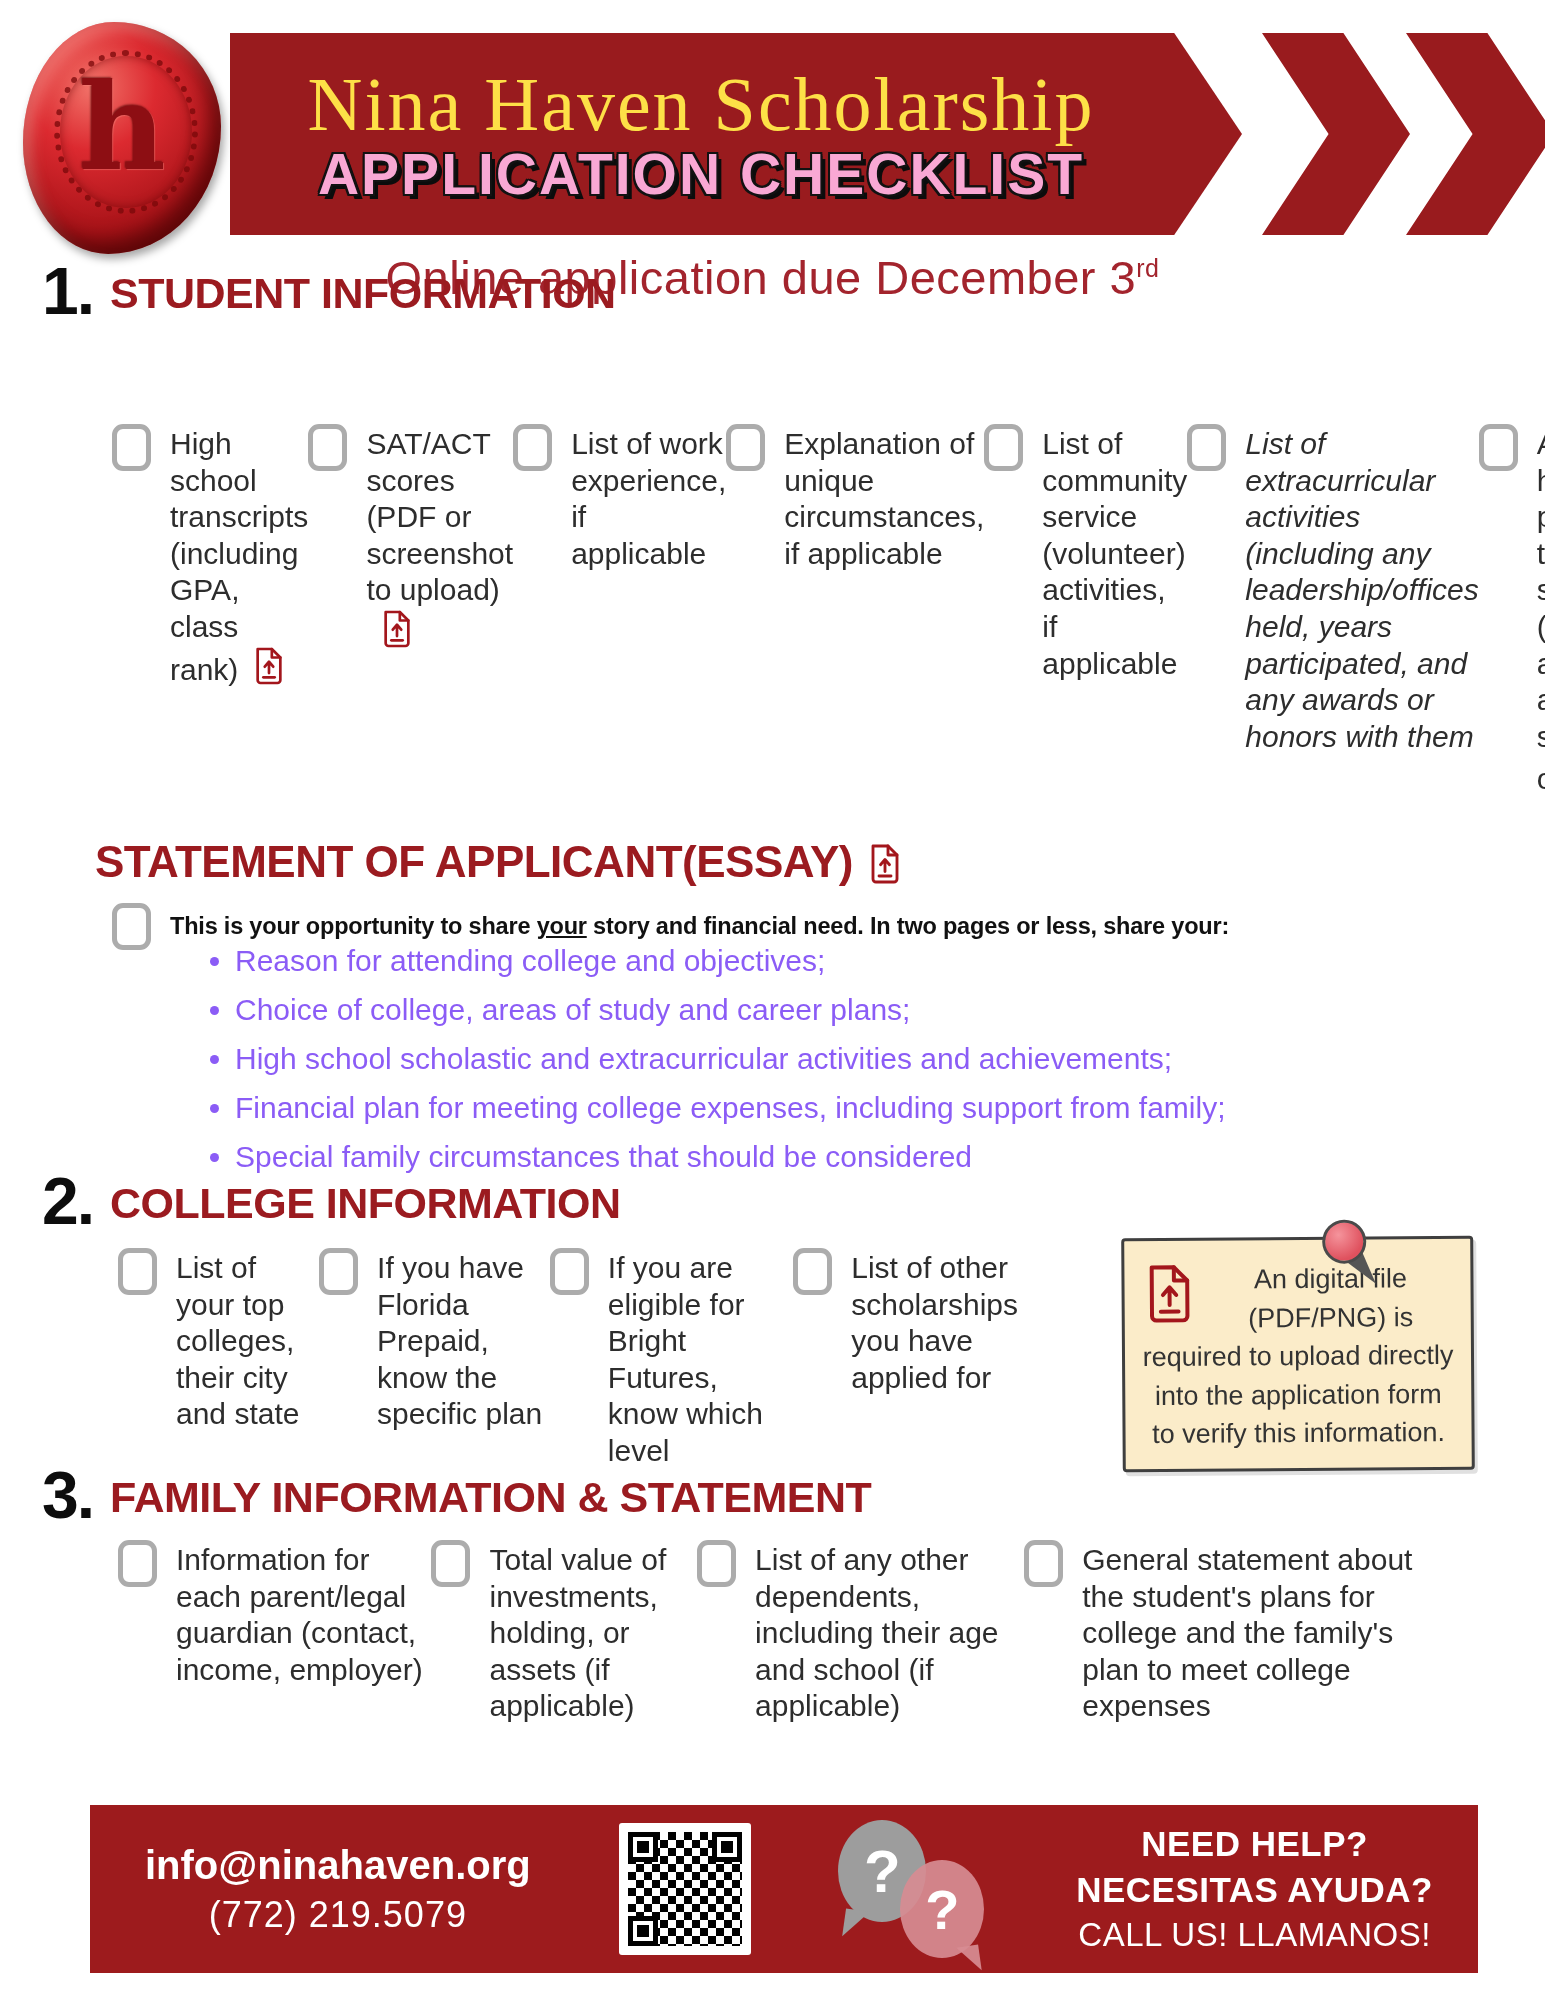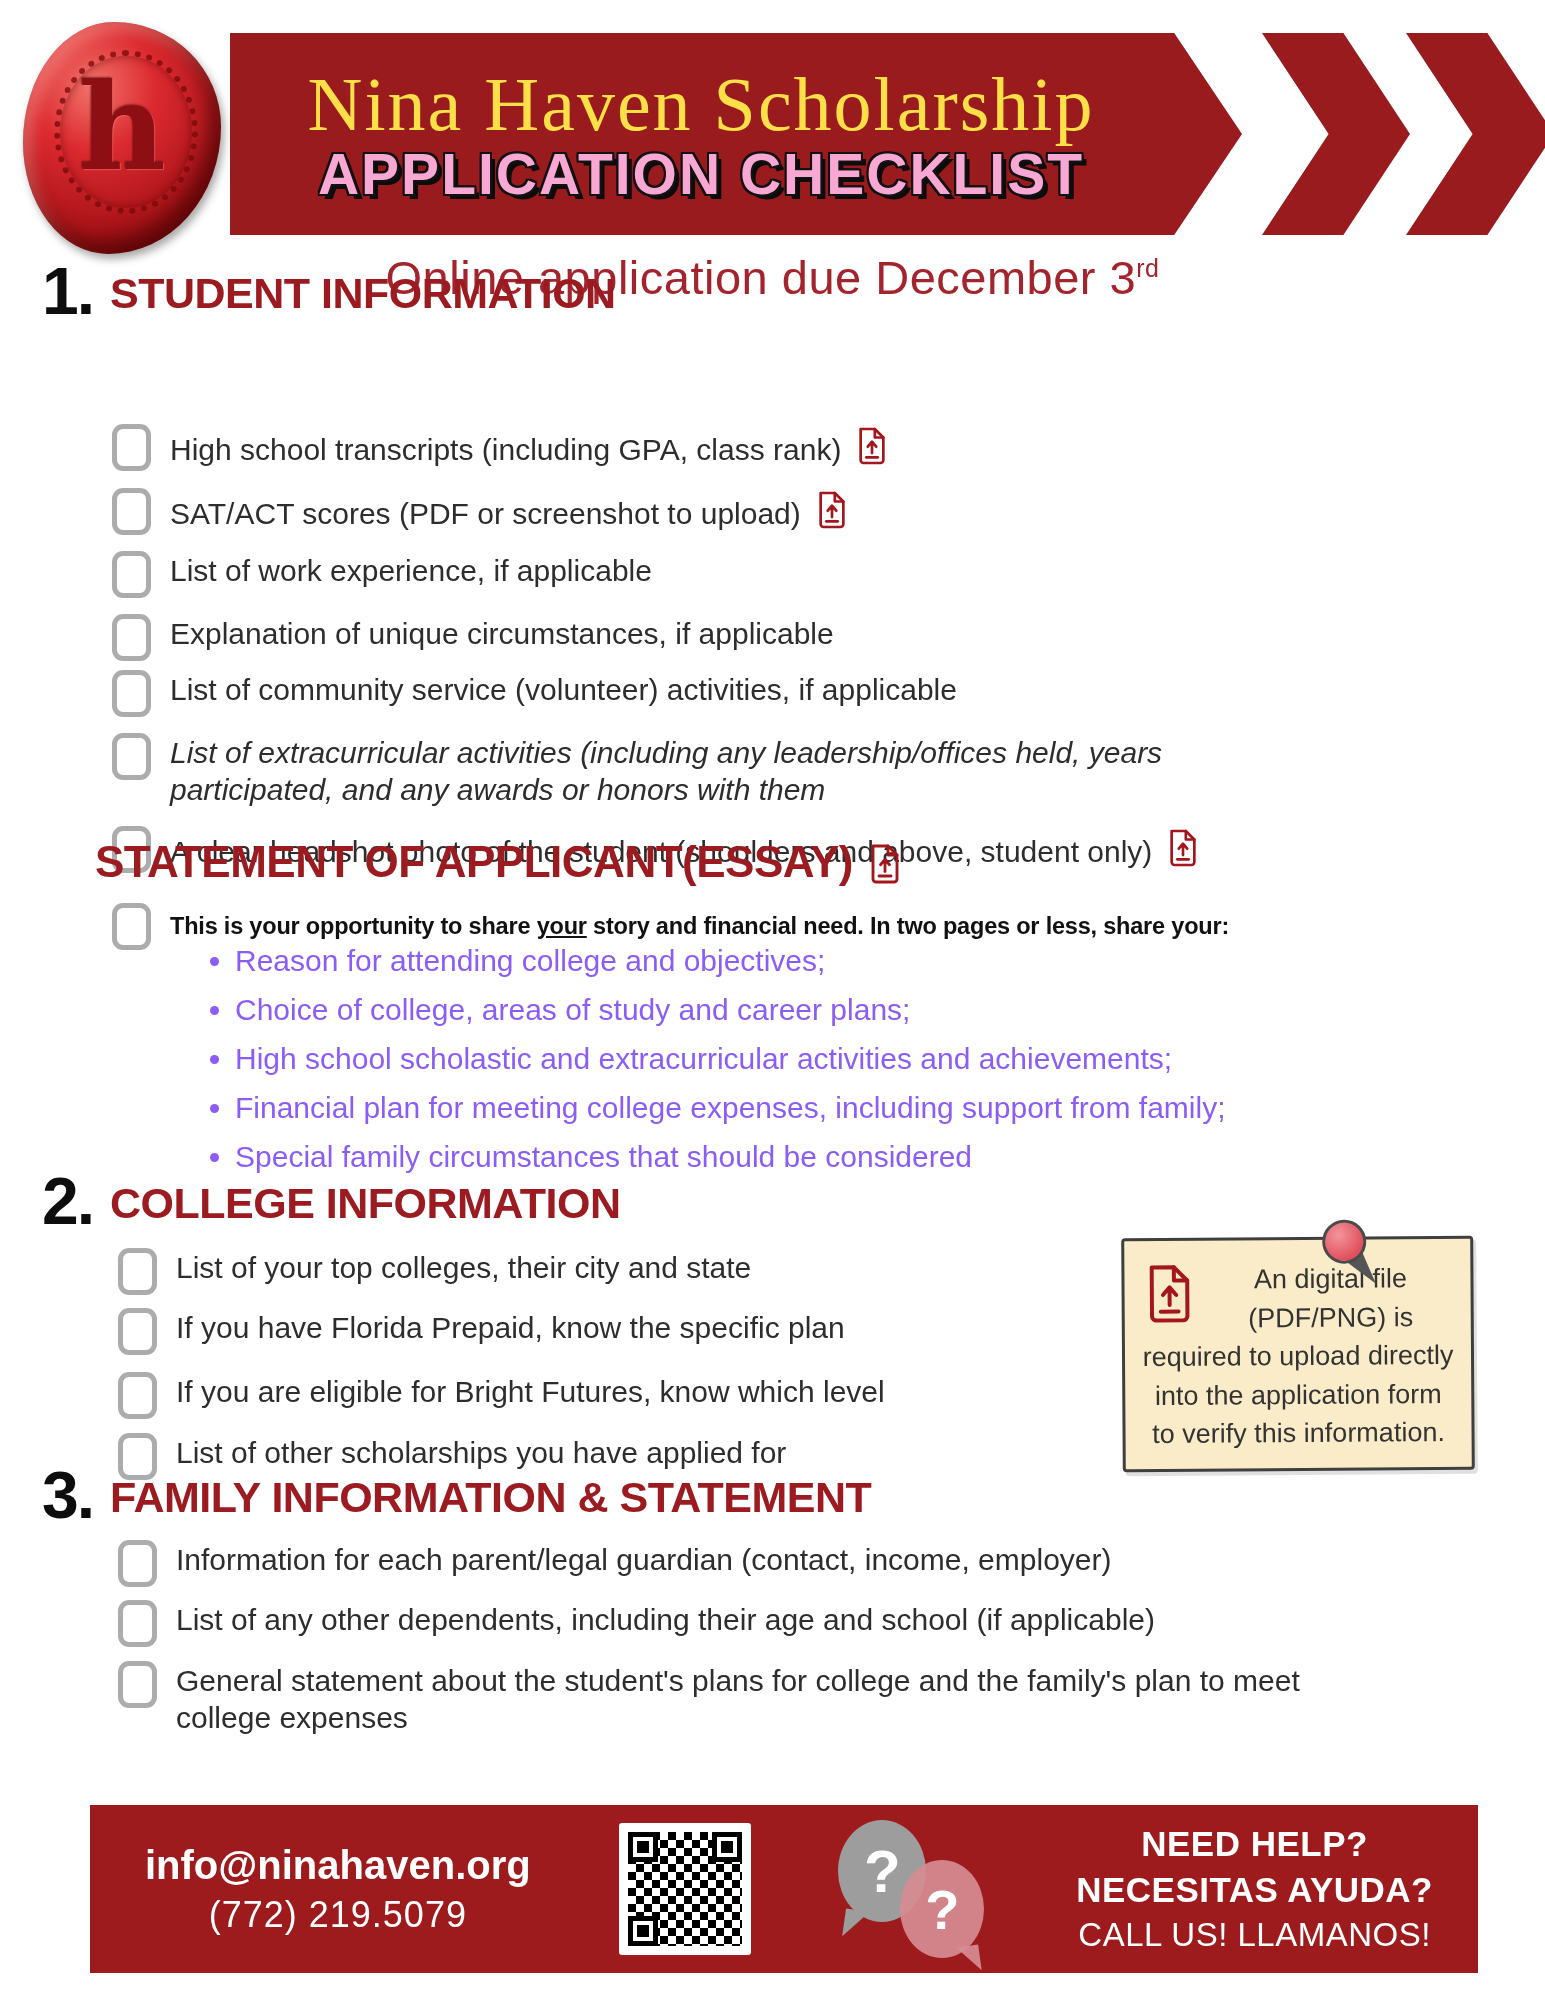--- a/index.html
+++ b/index.html
@@ -32,21 +32,21 @@
   .chev1{left:1262px;} .chev2{left:1406px;}
 
   .due-line{position:absolute;left:0;top:250px;width:1545px;text-align:center;
     font-size:47px;font-weight:300;color:#a3242d;letter-spacing:.5px;}
   .due-line sup{font-size:25px;}
 
   
   .sec-num{position:absolute;font-size:66px;font-weight:800;color:#0d0d0d;letter-spacing:-2px;line-height:1;}
   .sec-title{position:absolute;font-size:43px;font-weight:800;color:#9b1b20;letter-spacing:-.5px;line-height:1;}
 
-  .items{position:absolute;display:flex;flex-direction:column;}
+  .items{position:absolute;display:flex;}
   .row{display:flex;align-items:flex-start;margin-bottom:13px;}
   .cb{width:29px;height:37px;border:5.5px solid #acacac;border-radius:11px;background:#fff;
       flex:none;margin-right:19px;}
   .itxt{font-size:30px;font-weight:300;color:#2d2d2d;line-height:1.22;padding-top:2px;}
   .up-ico{display:inline-block;vertical-align:-6px;margin-left:14px;}
 
   .stmt-title{position:absolute;left:95px;top:840px;font-size:44px;font-weight:800;color:#9b1b20;
     letter-spacing:-.5px;line-height:1;}
   .stmt-title .up-ico{vertical-align:-8px;}
   .intro-row{position:absolute;left:112px;top:903px;width:1300px;display:flex;align-items:flex-start;}
@@ -216,20 +216,24 @@
   </div>
 
   <div class="sec-num" style="left:42px;top:1462px;">3.</div>
   <div class="sec-title" style="left:110px;top:1476px;">FAMILY INFORMATION &amp; STATEMENT</div>
 
   <div class="items" style="left:118px;top:1540px;width:1300px;">
     <div class="row">
       <span class="cb"></span>
       <span class="itxt">Information for each parent/legal guardian (contact, income, employer)</span>
     </div>
+    <div class="row" style="margin-bottom:11px;">
+      <span class="cb"></span>
+      <span class="itxt">Total value of investments, holding, or assets (if applicable)</span>
+    </div>
     <div class="row" style="margin-bottom:14px;">
       <span class="cb"></span>
       <span class="itxt">List of any other dependents, including their age and school (if applicable)</span>
     </div>
     <div class="row">
       <span class="cb"></span>
       <span class="itxt" style="max-width:1190px;">General statement about the student's plans for college and the family's plan to meet college expenses</span>
     </div>
   </div>
 

